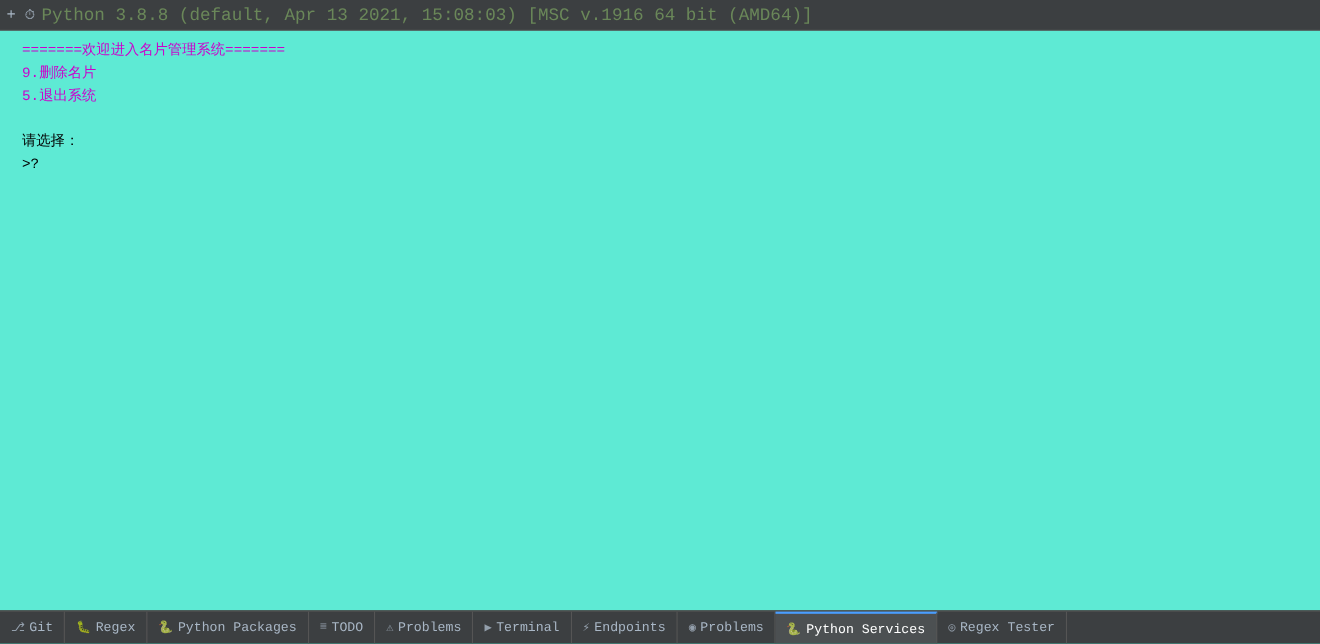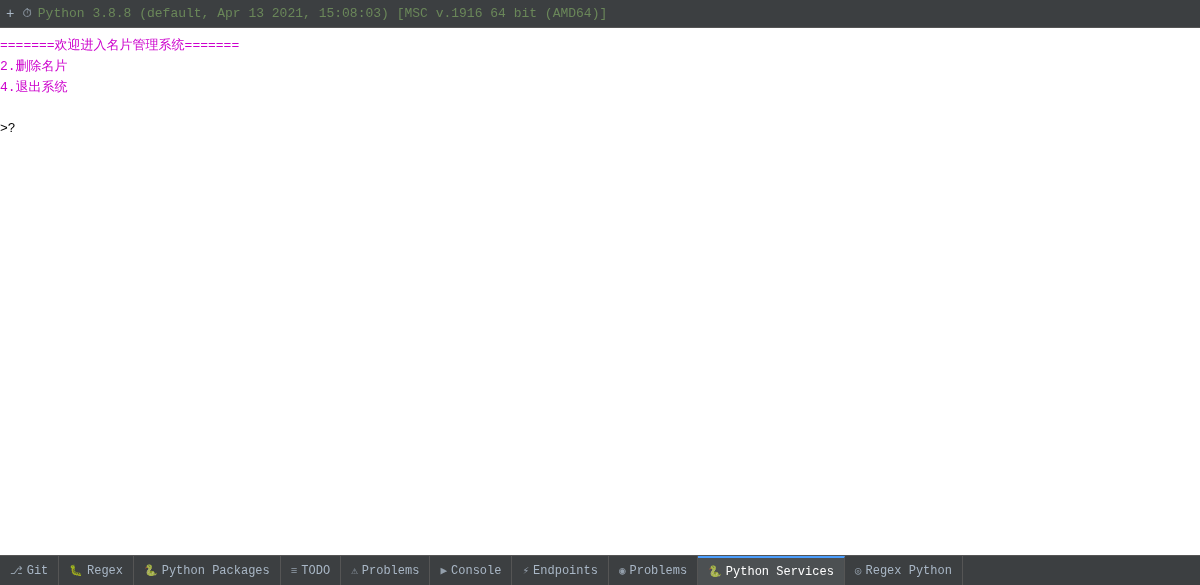--- a/index.html
+++ b/index.html
@@ -37,28 +37,28 @@
     }
 
     .top-bar-clock {
       color: #a9b7c6;
       font-size: 12px;
       margin-right: 6px;
     }
 
     .top-bar-text {
       color: #6a8759;
-      font-size: 13px;
+      font-size: 16px;
     }
 
     
     .console-area {
       flex: 1;
-      background: #ffffff;
-      padding: 8px 0;
+      background: #5eead4;
+      padding: 8px 20px;
       overflow-y: auto;
       font-size: 13px;
       line-height: 1.6;
     }
 
     .console-line-magenta {
       color: #cc00cc;
     }
 
     .console-line-black {
@@ -107,23 +107,24 @@
 <body>
 
 <div class="top-bar">
   <span class="top-bar-plus">+</span>
   <span class="top-bar-clock">⏱</span>
   <span class="top-bar-text">Python 3.8.8 (default, Apr 13 2021, 15:08:03) [MSC v.1916 64 bit (AMD64)]</span>
 </div>
 
 <div class="console-area" id="console-area">
 <div class="console-line-magenta">=======欢迎进入名片管理系统=======</div>
-    <div class="console-line-magenta">2.删除名片</div>
-    <div class="console-line-magenta">4.退出系统</div>
+    <div class="console-line-magenta">9.删除名片</div>
+    <div class="console-line-magenta">5.退出系统</div>
     <div>&nbsp;</div>
+    <div class="console-line-black">请选择：</div>
     <div class="console-prompt">&gt;?</div>
   </div>
 
 <div class="bottom-bar" id="bottom-bar">
 <div class="bottom-tab">
       <span class="tab-icon">⎇</span>
       <span>Git</span>
     </div>
     <div class="bottom-tab">
       <span class="tab-icon">🐛</span>
@@ -136,31 +137,31 @@
     <div class="bottom-tab">
       <span class="tab-icon">≡</span>
       <span>TODO</span>
     </div>
     <div class="bottom-tab">
       <span class="tab-icon">⚠</span>
       <span>Problems</span>
     </div>
     <div class="bottom-tab">
       <span class="tab-icon">▶</span>
-      <span>Console</span>
+      <span>Terminal</span>
     </div>
     <div class="bottom-tab">
       <span class="tab-icon">⚡</span>
       <span>Endpoints</span>
     </div>
     <div class="bottom-tab">
       <span class="tab-icon">◉</span>
       <span>Problems</span>
     </div>
     <div class="bottom-tab active">
       <span class="tab-icon">🐍</span>
       <span>Python Services</span>
     </div>
     <div class="bottom-tab">
       <span class="tab-icon">◎</span>
-      <span>Regex Python</span>
+      <span>Regex Tester</span>
     </div>
   </div>
 
 </body></html>

